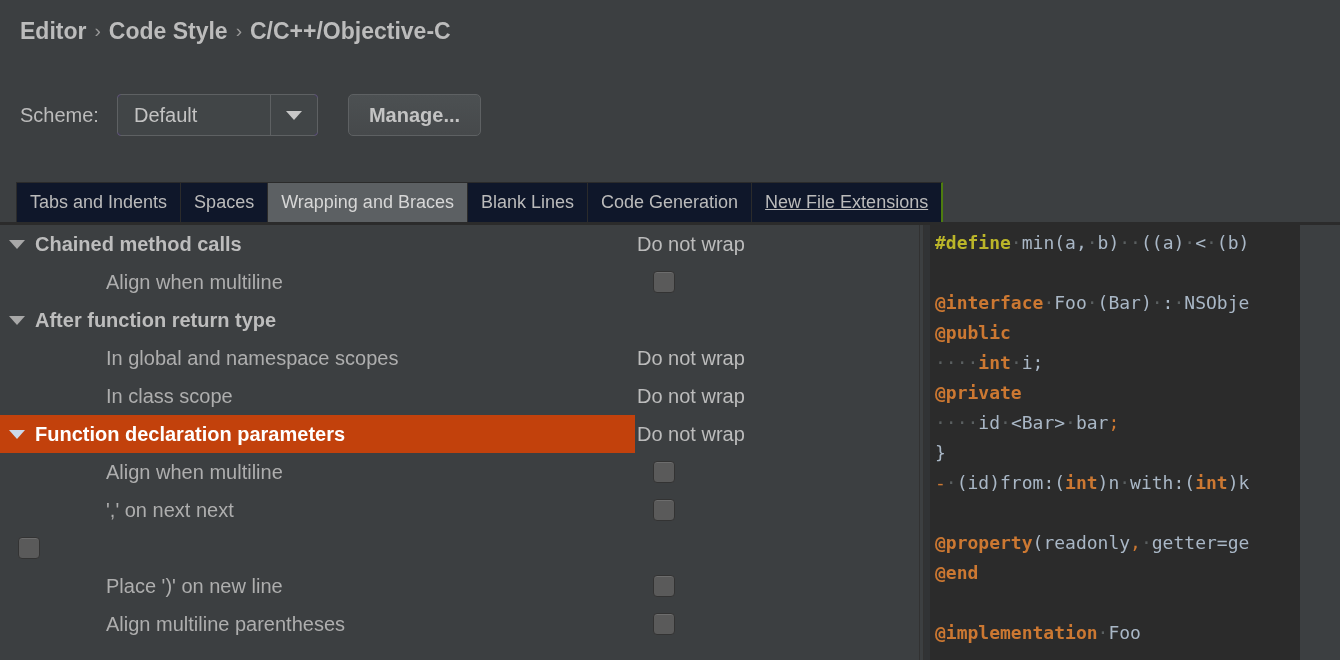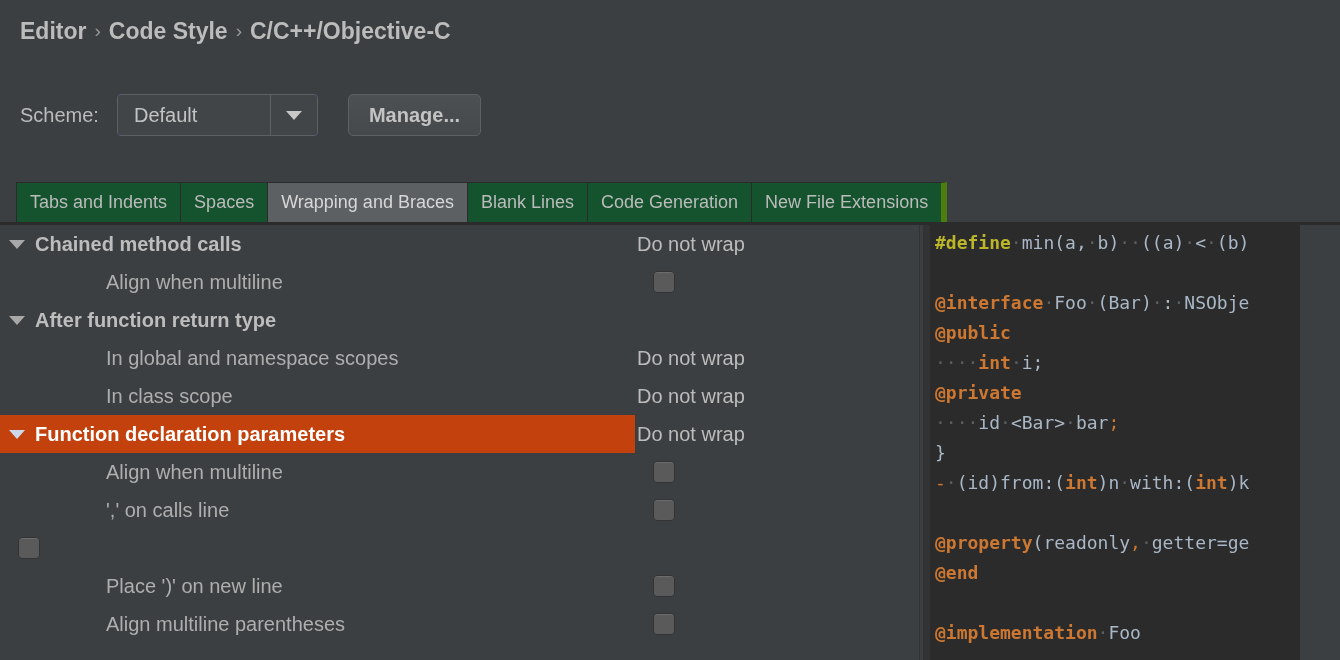--- a/index.html
+++ b/index.html
@@ -115,27 +115,27 @@
     display: flex;
     align-items: stretch;
     border-bottom: none;
   }
   .tab {
     display: flex;
     align-items: center;
     padding: 0 13px;
     font-size: 18px;
     color: #bbbbbb;
-    background: #14532d;
+    background: #0f172a;
     border: 1px solid #2b2b2b;
     border-right: none;
     box-sizing: border-box;
     white-space: nowrap;
   }
-  .tab:last-child { border-right: 6px solid #4d7c0f; }
+  .tab:last-child { border-right: 2px solid #4d7c0f; text-decoration: underline; }
   .tab.selected {
     background: #5c6063;
     color: #d7d7d7;
   }
   .tabbar-underline {
     position: absolute;
     left: 0;
     top: 222px;
     width: 1340px;
     height: 3px;
@@ -367,21 +367,21 @@
             <div class="tri-toggle"></div>
             <span class="opt-label">Align when multiline</span>
           </div>
           <div class="opt-value">
             <div class="checkbox"></div>
           </div>
         </div>
         <div class="opt-row child">
           <div class="opt-name">
             <div class="tri-toggle"></div>
-            <span class="opt-label">',' on calls line</span>
+            <span class="opt-label">',' on next next</span>
           </div>
           <div class="opt-value">
             <div class="checkbox"></div>
           </div>
         </div>
         <div class="opt-row child">
           <div class="opt-value">
             <div class="checkbox"></div>
           </div>
         </div>

